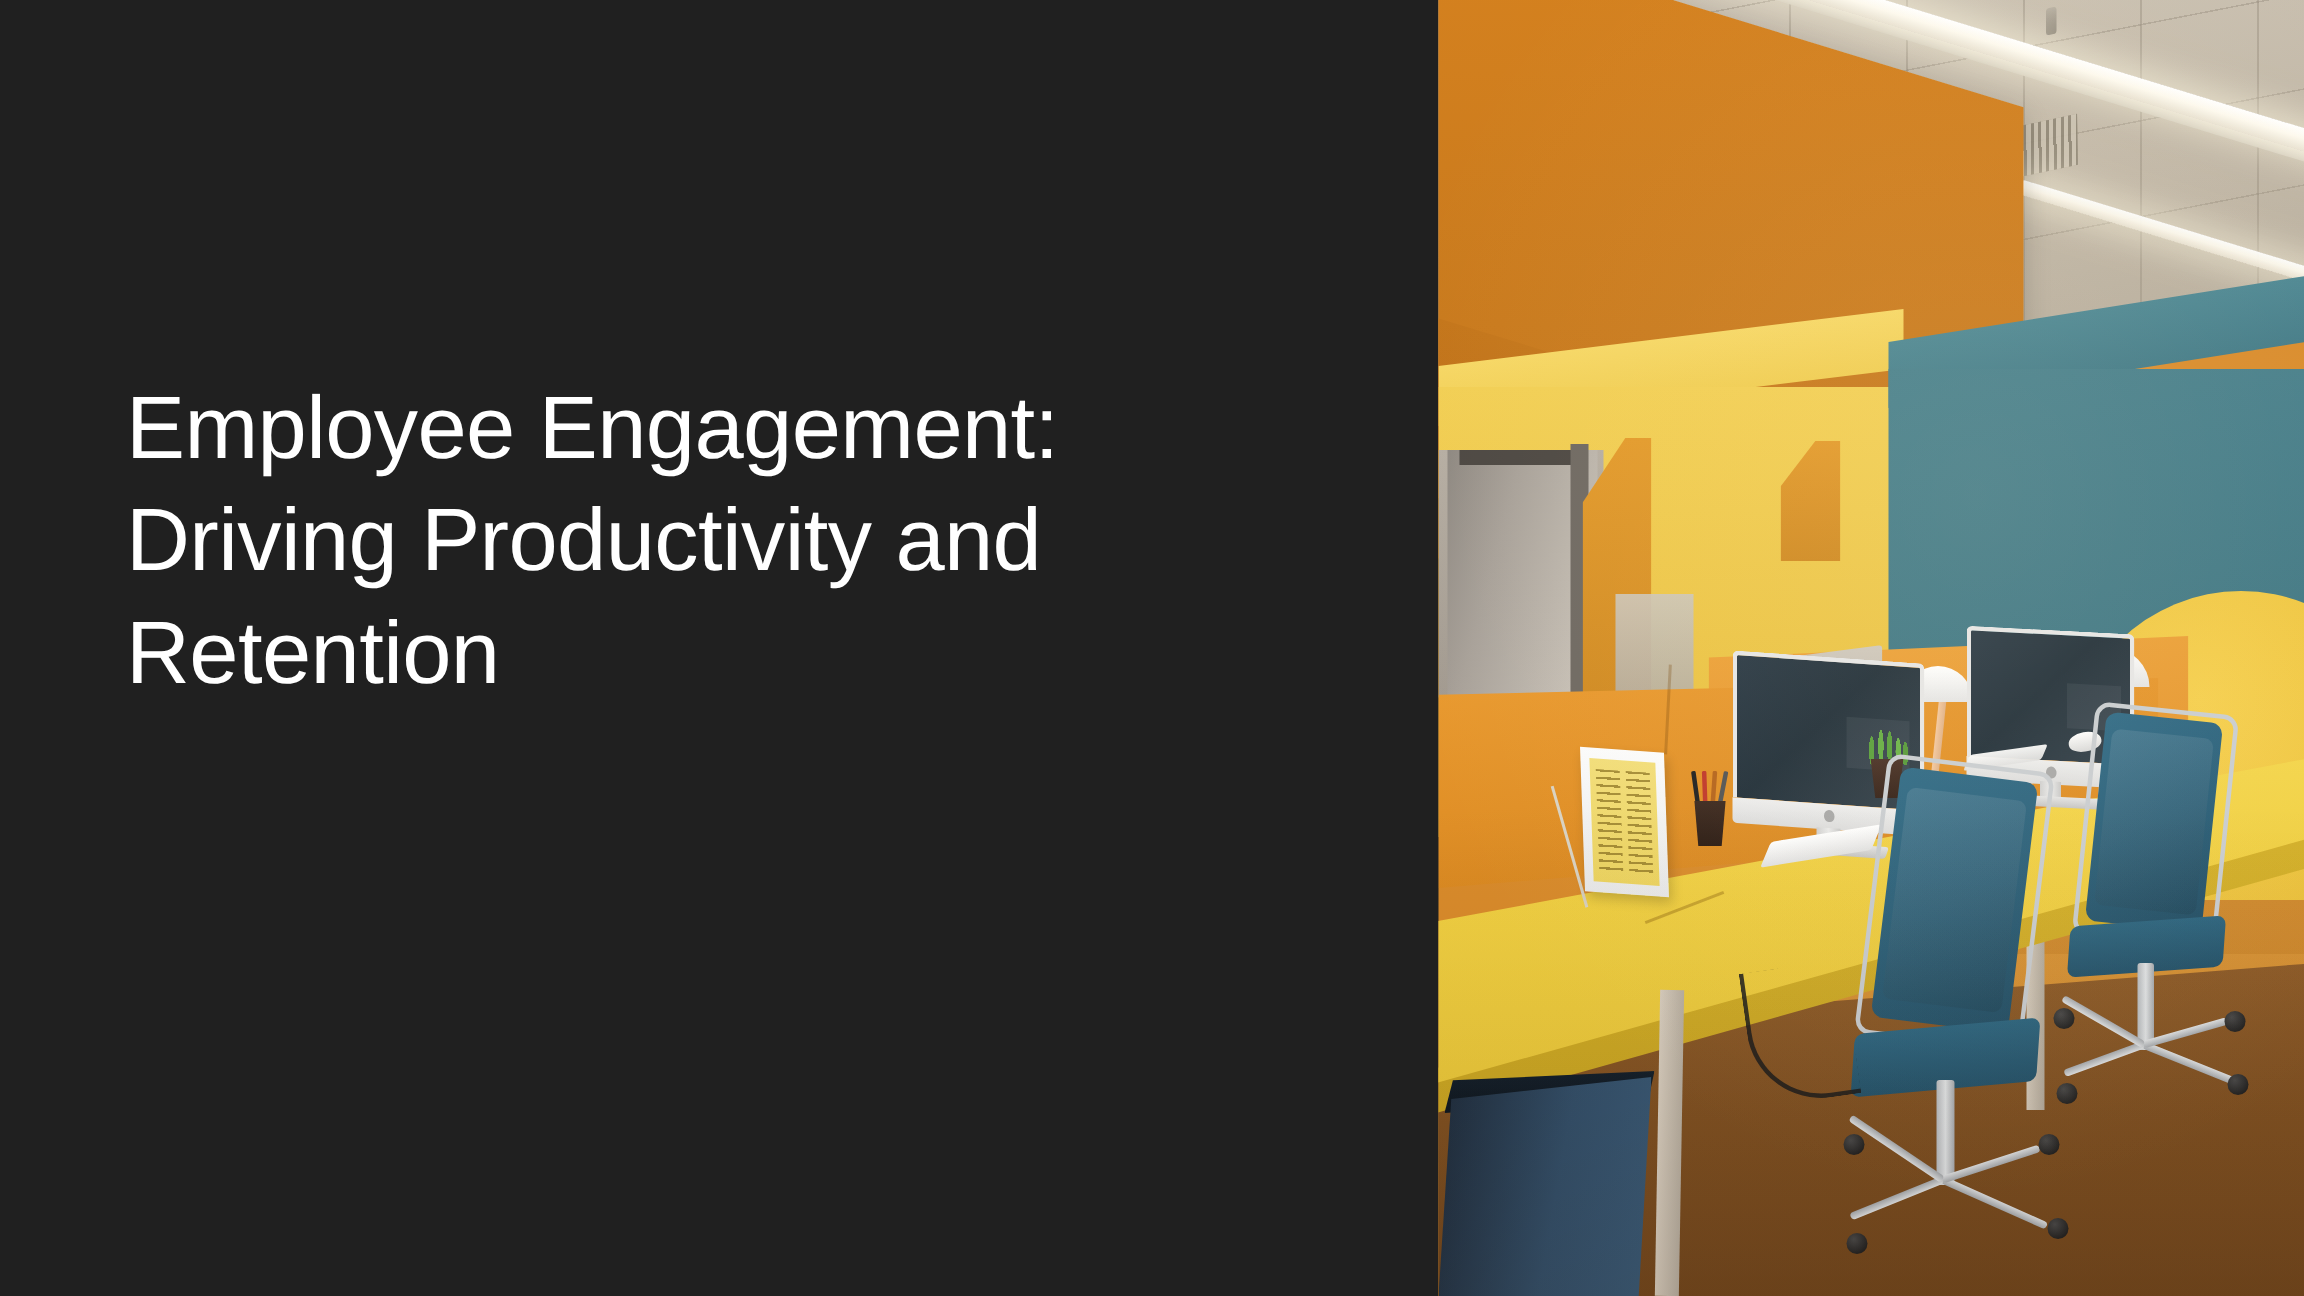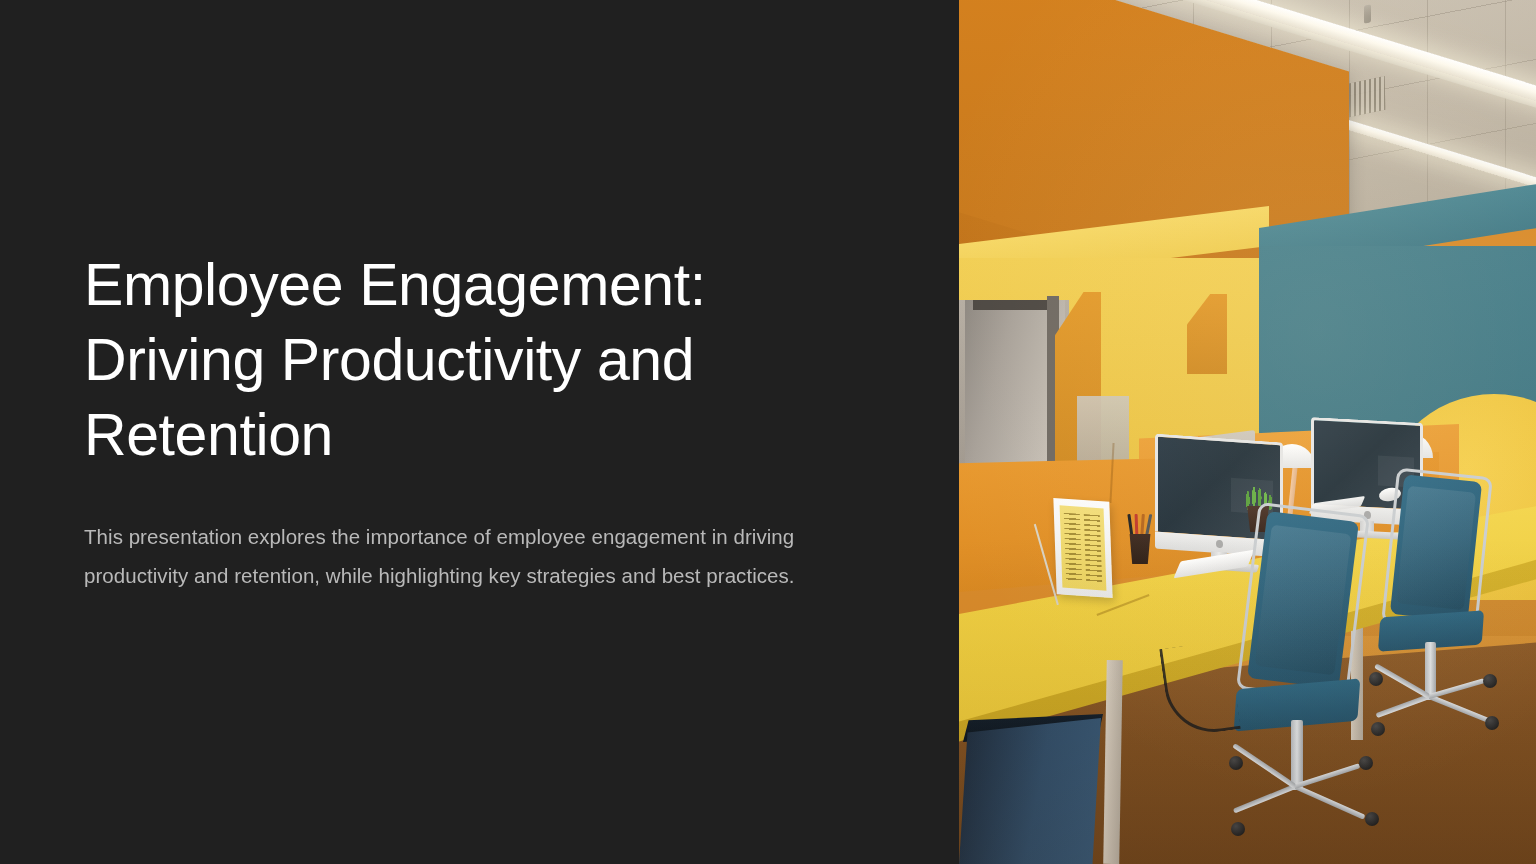--- a/index.html
+++ b/index.html
@@ -529,21 +529,20 @@
 </head>
 <body>
 
 <div class="slide">
 
   <section class="text-panel">
     <div class="text-inner">
       <h1 class="slide-title">Employee Engagement:
 Driving Productivity and
 Retention</h1>
-      <p class="slide-subtitle">This presentation explores the importance of employee engagement in driving productivity and retention, while highlighting key strategies and best practices.</p>
     </div>
   </section>
 
   <section class="image-panel">
     <div class="photo">
 
       <div class="ceiling-grid"></div>
       <div class="ceiling-vent"></div>
       <div class="ceiling-vent2"></div>
       <div class="sprinkler"></div>

